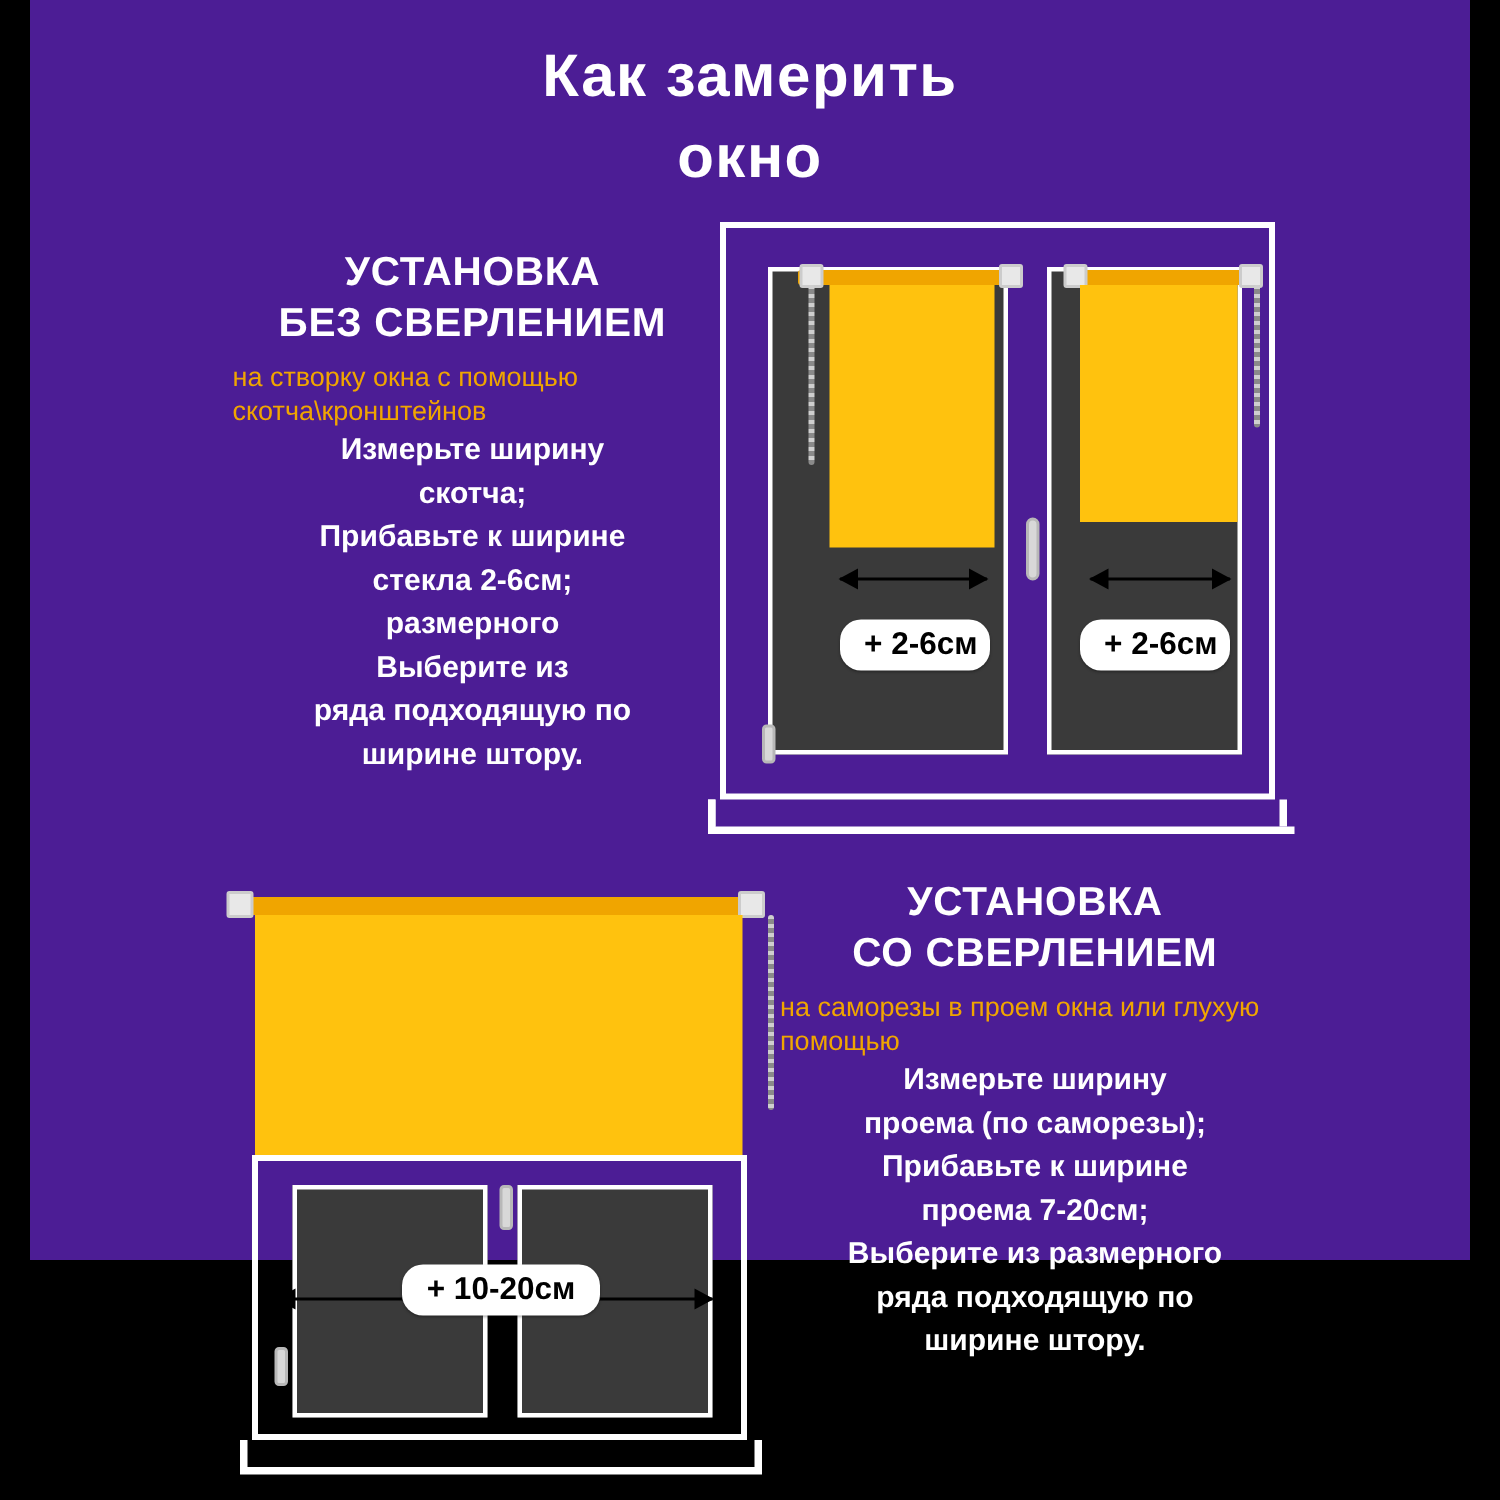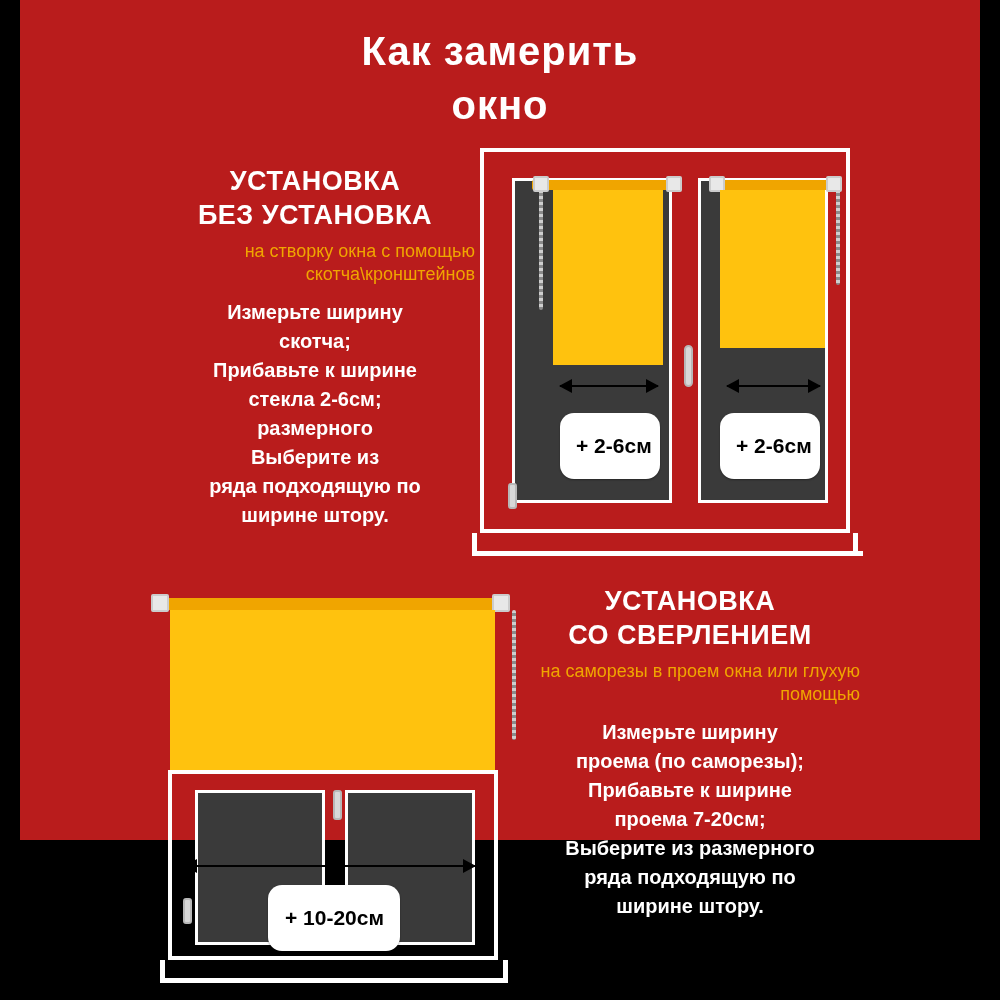--- a/index.html
+++ b/index.html
@@ -18,21 +18,21 @@
     width: 1000px;
     height: 1000px;
     background: #000;
   }
   .panel {
     position: absolute;
     left: 20px;
     top: 0;
     width: 960px;
     height: 840px;
-    background: #b91c1c;
+    background: #4c1d95;
   }
 
   
   .title {
     position: absolute;
     left: 0;
     top: 24px;
     width: 960px;
     text-align: center;
     color: #ffffff;
@@ -48,31 +48,31 @@
     font-size: 27px;
     font-weight: bold;
     line-height: 1.25;
     letter-spacing: 0.5px;
     text-align: center;
   }
   .block-sub {
     color: #f0a500;
     font-size: 18px;
     line-height: 1.3;
-    text-align: right;
+    text-align: left;
     margin-top: 7px;
     font-weight: normal;
   }
   .block-body {
     color: #ffffff;
     font-size: 20px;
     font-weight: bold;
     line-height: 1.45;
     text-align: center;
-    margin-top: 12px;
+    margin-top: 0;
   }
 
   #text-top {
     position: absolute;
     left: 135px;
     top: 165px;
     width: 320px;
   }
   #text-bottom {
     position: absolute;
@@ -157,41 +157,41 @@
     right: -1px;
     border-left: 13px solid #000000;
   }
   .chip {
     position: absolute;
     background: #ffffff;
     color: #000000;
     font-size: 21px;
     font-weight: bold;
     border-radius: 14px;
-    padding: 21px 16px;
+    padding: 5px 16px;
     white-space: nowrap;
-    text-align: right;
+    text-align: center;
     box-shadow: 0 1px 2px rgba(0,0,0,0.35);
   }
 </style>
 </head>
 <body>
 
 <div class="canvas">
   <div class="panel">
 
     <div class="title">
       <div>Как замерить</div>
       <div>окно</div>
     </div>
 
     <div id="text-top">
       <div class="block-heading">
         <div>УСТАНОВКА</div>
-        <div>БЕЗ УСТАНОВКА</div>
+        <div>БЕЗ СВЕРЛЕНИЕМ</div>
       </div>
       <div class="block-sub">на створку окна с помощью скотча\кронштейнов</div>
       <div class="block-body">
         <div>Измерьте ширину</div>
         <div>скотча;</div>
         <div>Прибавьте к ширине</div>
         <div>стекла 2-6см;</div>
         <div>размерного</div>
         <div>Выберите из</div>
         <div>ряда подходящую по</div>
@@ -264,17 +264,17 @@
       <div class="handle" style="left:313px; top:790px; width:9px; height:30px;"></div>
       <div class="handle" style="left:163px; top:898px; width:9px; height:26px;"></div>
 
       <div class="blind-rail" style="left:140px; top:598px; width:345px; height:12px;"></div>
       <div class="bracket" style="left:131px; top:594px; width:18px; height:18px;"></div>
       <div class="bracket" style="left:472px; top:594px; width:18px; height:18px;"></div>
       <div class="blind" style="left:150px; top:610px; width:325px; height:160px;"></div>
       <div class="chain" style="left:492px; top:610px; height:130px;"></div>
 
       <div class="measure" style="left:165px; top:865px; width:290px;"></div>
-      <div class="chip" style="left:248px; top:885px; width:100px;">+ 10-20см</div>
+      <div class="chip" style="left:248px; top:843px; width:100px;">+ 10-20см</div>
     </div>
 
   </div>
 </div>
 
 </body></html>

